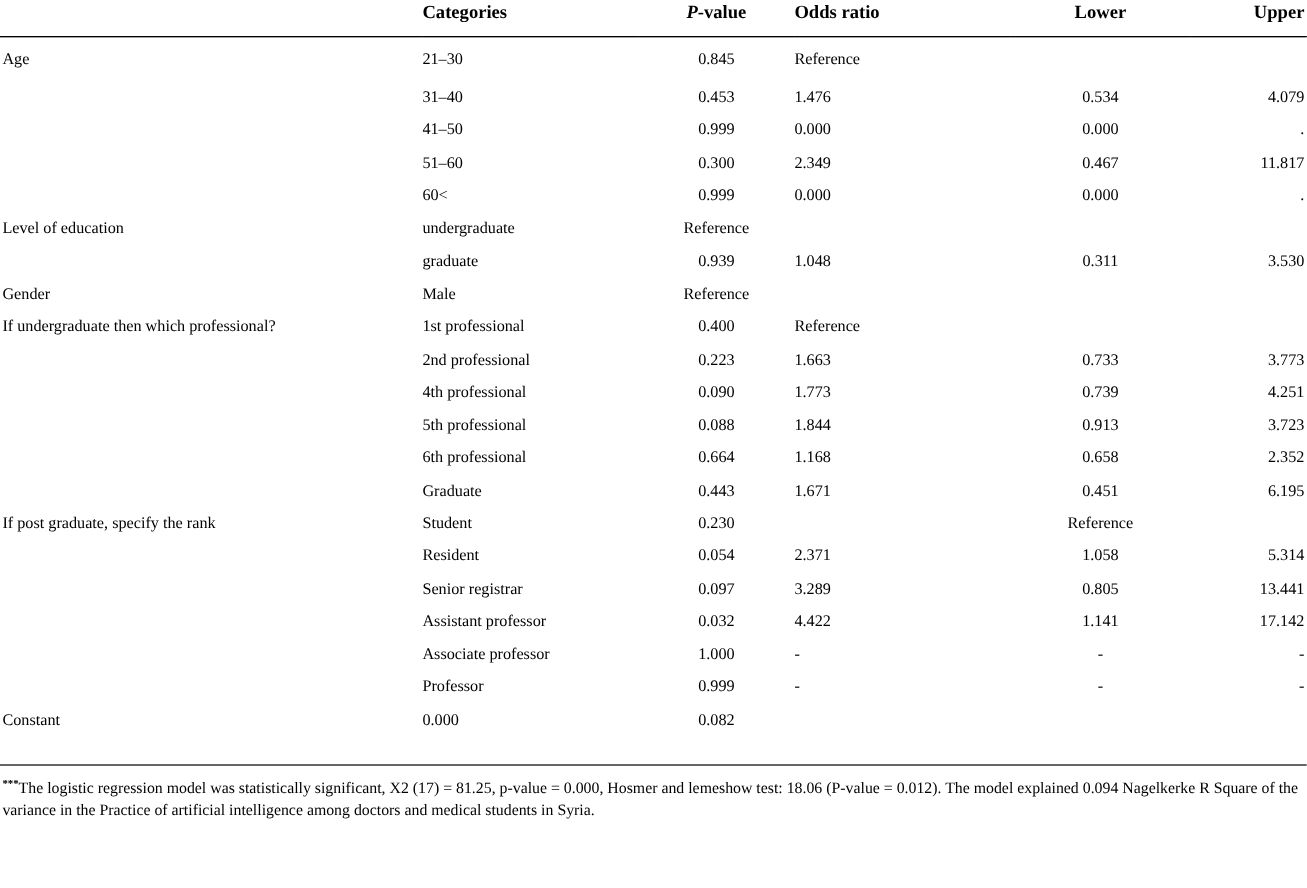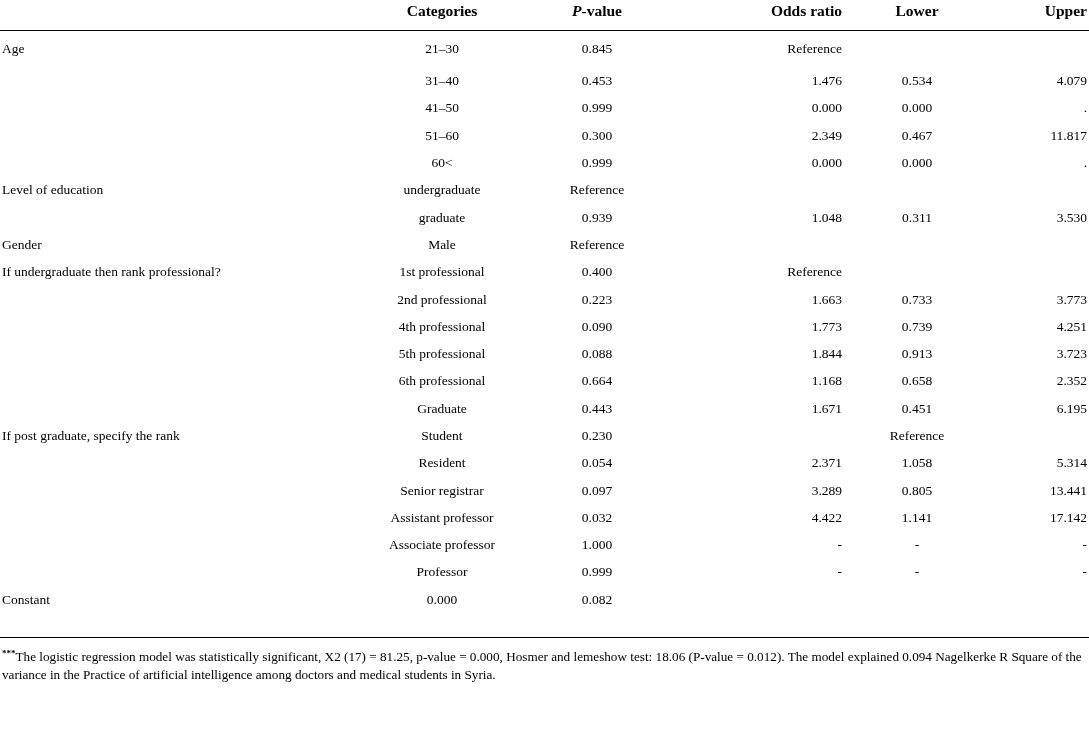--- a/index.html
+++ b/index.html
@@ -35,23 +35,23 @@
   tbody td {
     font-size: 13.5px;
     height: 27.3px;
     vertical-align: middle;
     white-space: nowrap;
     overflow: hidden;
   }
   tbody tr:first-child td { padding-top: 0; height: 37px; }
 
   .col-label    { text-align: left;  padding-left: 2px; }
-  .col-category { text-align: center; }
+  .col-category { text-align: left; }
   .col-p        { text-align: center; }
-  .col-odds     { text-align: right; }
+  .col-odds     { text-align: left; }
   .col-lower    { text-align: center; }
   .col-upper    { text-align: right; padding-right: 2px; }
 
   .footnote-section {
     margin-top: 24px;
     border-top: 1px solid #000000;
     padding-top: 10px;
     font-size: 13.2px;
     line-height: 17.5px;
     padding-left: 2px;
@@ -146,21 +146,21 @@
         </tr>
         <tr>
           <td class="col-label">Gender</td>
           <td class="col-category">Male</td>
           <td class="col-p">Reference</td>
           <td class="col-odds"></td>
           <td class="col-lower"></td>
           <td class="col-upper"></td>
         </tr>
         <tr>
-          <td class="col-label">If undergraduate then rank professional?</td>
+          <td class="col-label">If undergraduate then which professional?</td>
           <td class="col-category">1st professional</td>
           <td class="col-p">0.400</td>
           <td class="col-odds">Reference</td>
           <td class="col-lower"></td>
           <td class="col-upper"></td>
         </tr>
         <tr>
           <td class="col-label"></td>
           <td class="col-category">2nd professional</td>
           <td class="col-p">0.223</td>

